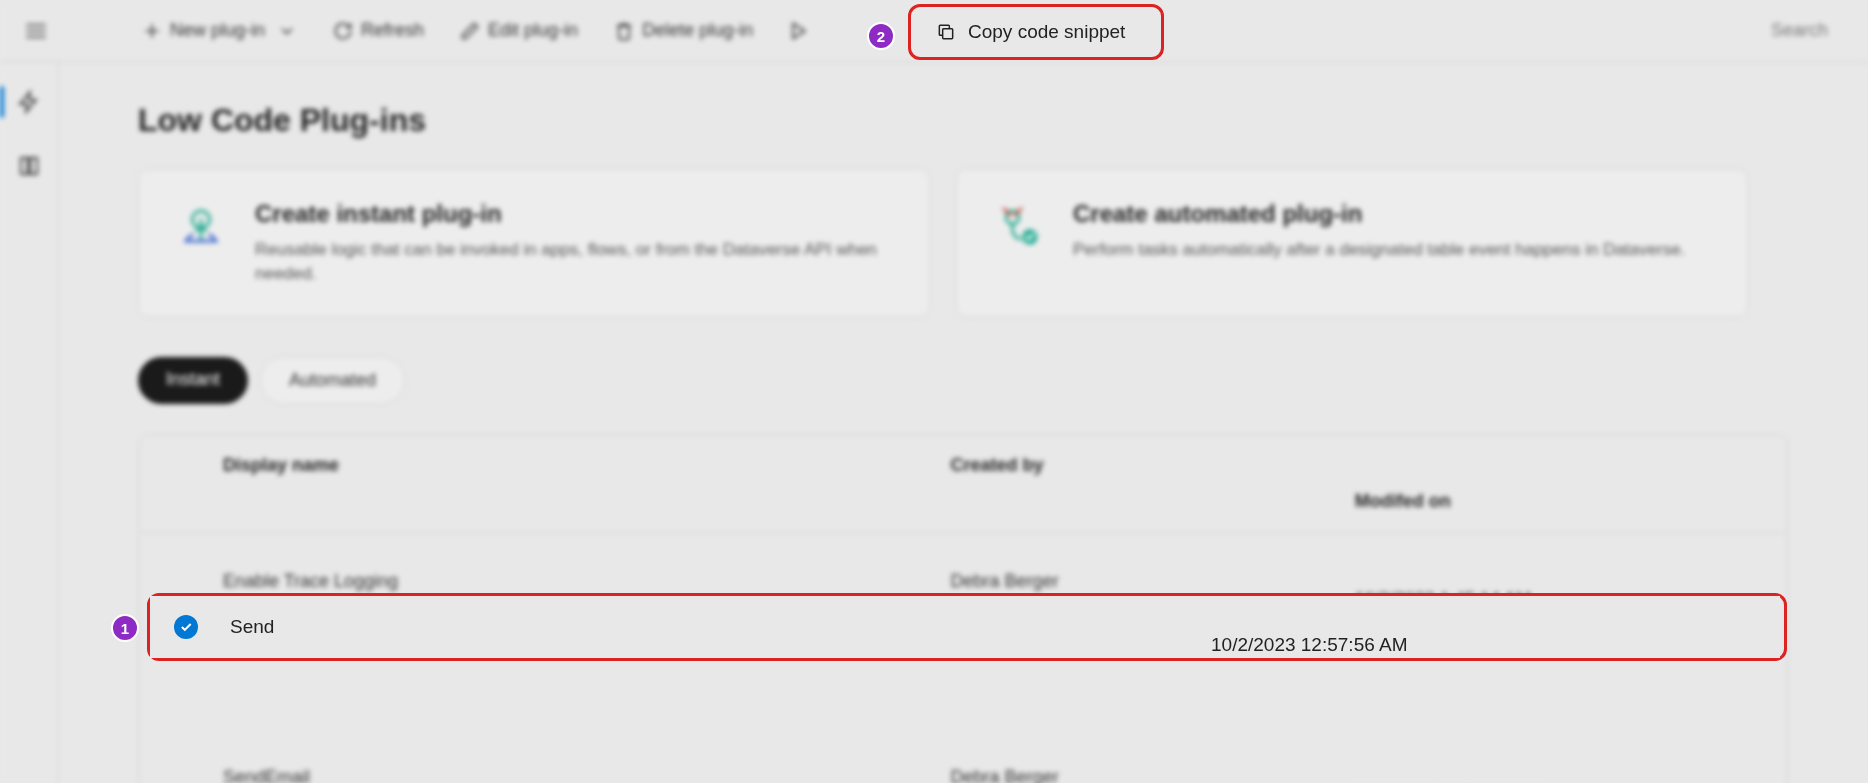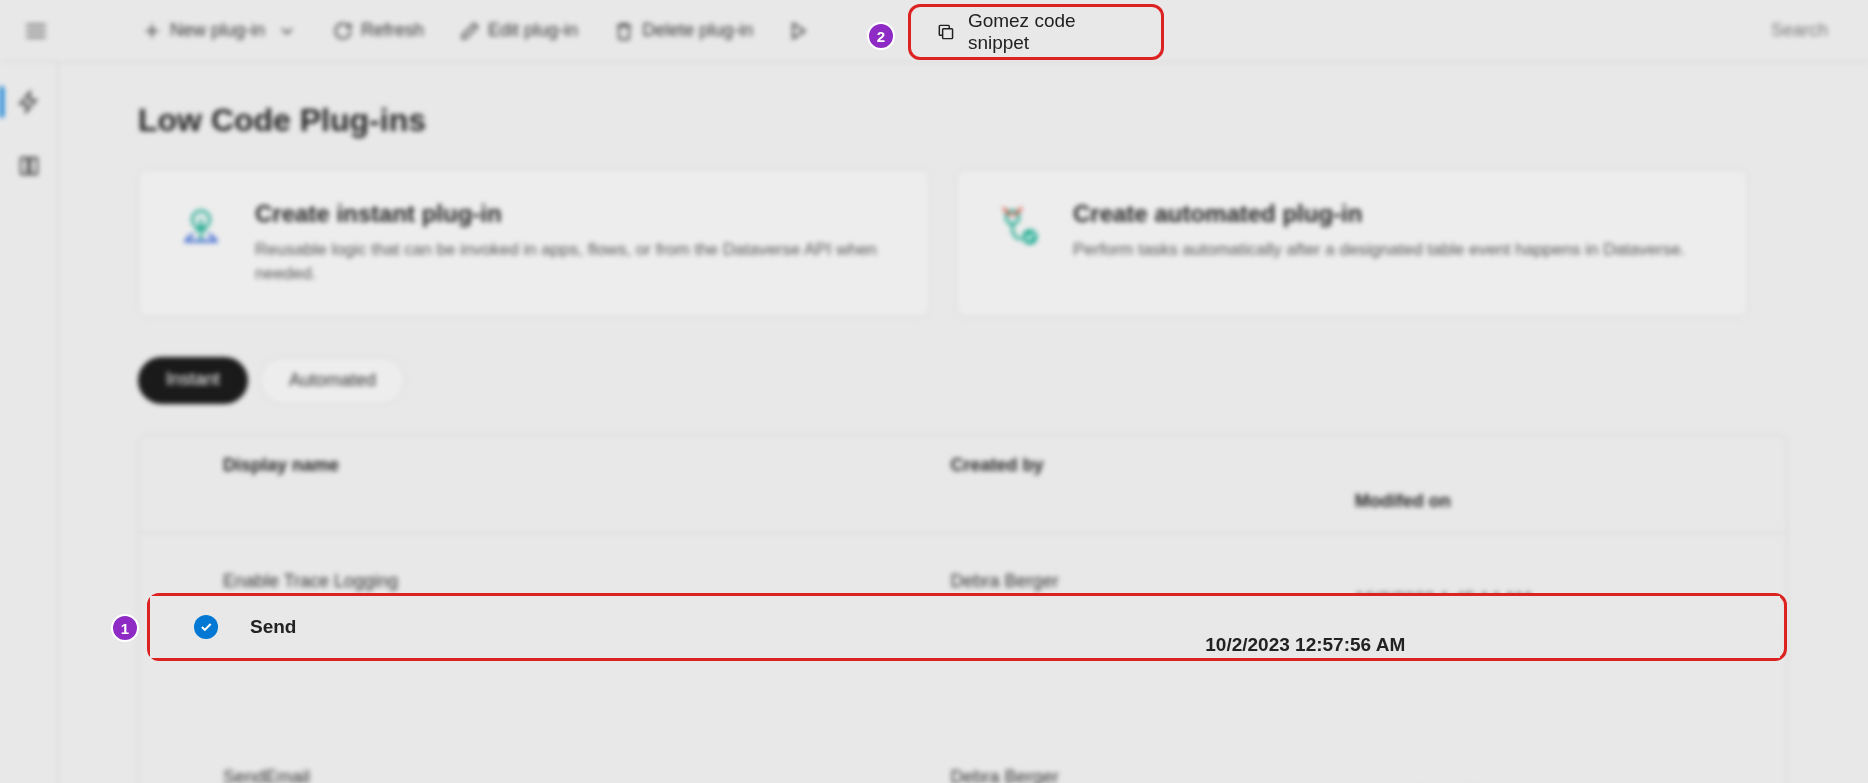--- a/index.html
+++ b/index.html
@@ -44,21 +44,21 @@
     .check-circle { width: 24px; height: 24px; border-radius: 50%; background: #0078d4; display: flex; align-items: center; justify-content: center; }
     .check-circle svg { width: 14px; height: 14px; }
     
     
     .callout-badge { position: absolute; width: 28px; height: 28px; border-radius: 50%; background: #8e2bc4; border: 2px solid #fff; color: #fff; font-size: 15px; font-weight: 600; display: flex; align-items: center; justify-content: center; z-index: 10; }
     .callout-box { position: absolute; border: 3px solid #d22; border-radius: 12px; background: transparent; z-index: 9; }
     
     .copy-snippet-sharp { position: absolute; left: 920px; top: 10px; width: 237px; height: 44px; display: flex; align-items: center; gap: 12px; padding: 0 16px; font-size: 19px; color: #222; z-index: 11; }
     .copy-snippet-sharp svg { width: 20px; height: 20px; }
     
-    .row-sharp { position: absolute; left: 150px; top: 596px; right: 88px; height: 62px; display: flex; align-items: center; padding: 0 44px; font-size: 19px; color: #222; z-index: 11; background: #e8e8e8; font-weight: bold; }
+    .row-sharp { position: absolute; left: 150px; top: 596px; right: 88px; height: 62px; display: flex; align-items: center; padding: 0 24px; font-size: 19px; color: #222; z-index: 11; background: #e8e8e8; }
   </style>
 </head>
 <body>
 
 <div class="blur-layer">
   <div class="toolbar">
     <div class="hamburger">
         <span></span>
         <span></span>
         <span></span>
@@ -183,21 +183,21 @@
     </div>
   </div>
 </div>
 
 <div class="callout-box" style="left:908px; top:4px; width:256px; height:56px;"></div>
 <div class="copy-snippet-sharp">
   <svg viewBox="0 0 24 24" fill="none" stroke="#222" stroke-width="1.8">
       <rect x="8" y="8" width="12" height="12" rx="1"></rect>
       <path d="M16 8V5a1 1 0 00-1-1H5a1 1 0 00-1 1v10a1 1 0 001 1h3"></path>
     </svg>
-  <span>Gomez code snippet</span>
+  <span>Copy code snippet</span>
 </div>
 <div class="callout-badge" style="left:867px; top:22px;">2</div>
 
 <div class="callout-box" style="left:147px; top:593px; width:1640px; height:68px;"></div>
 <div class="row-sharp">
   <div class="col-check">
     <div class="check-circle">
       <svg viewBox="0 0 24 24" fill="none" stroke="#fff" stroke-width="3.5">
           <path d="M5 12l5 5L20 7"></path>
         </svg>

